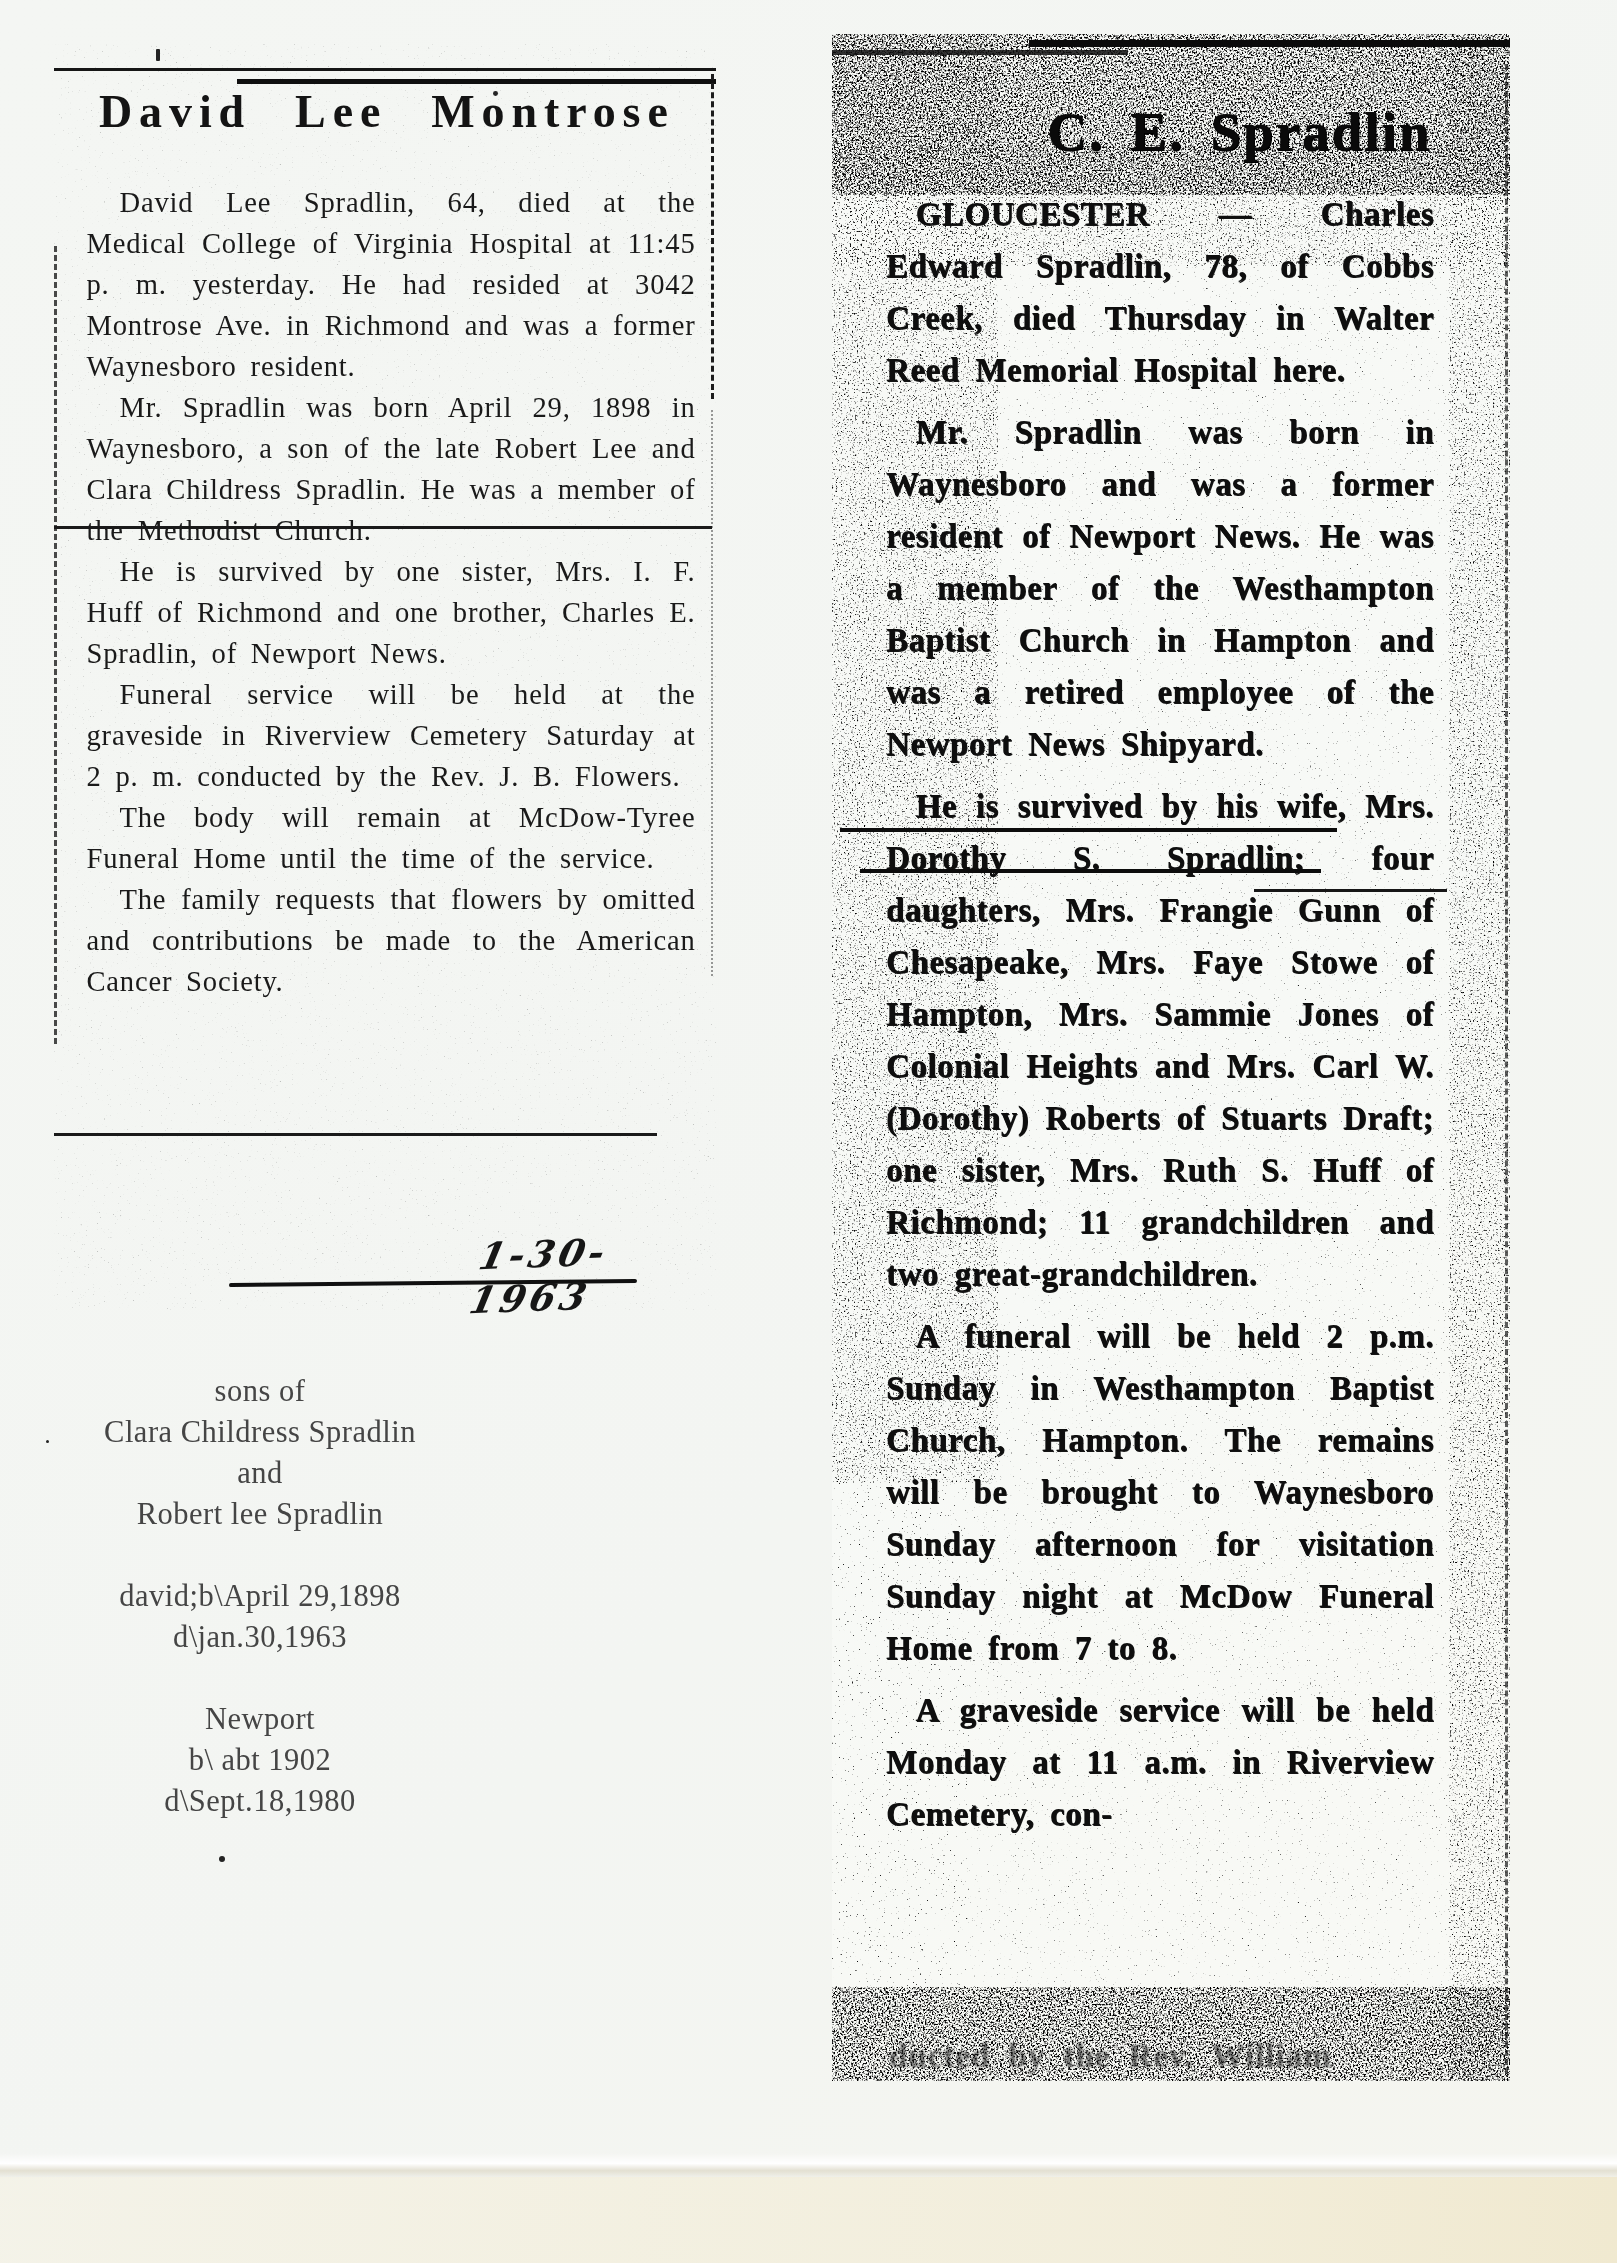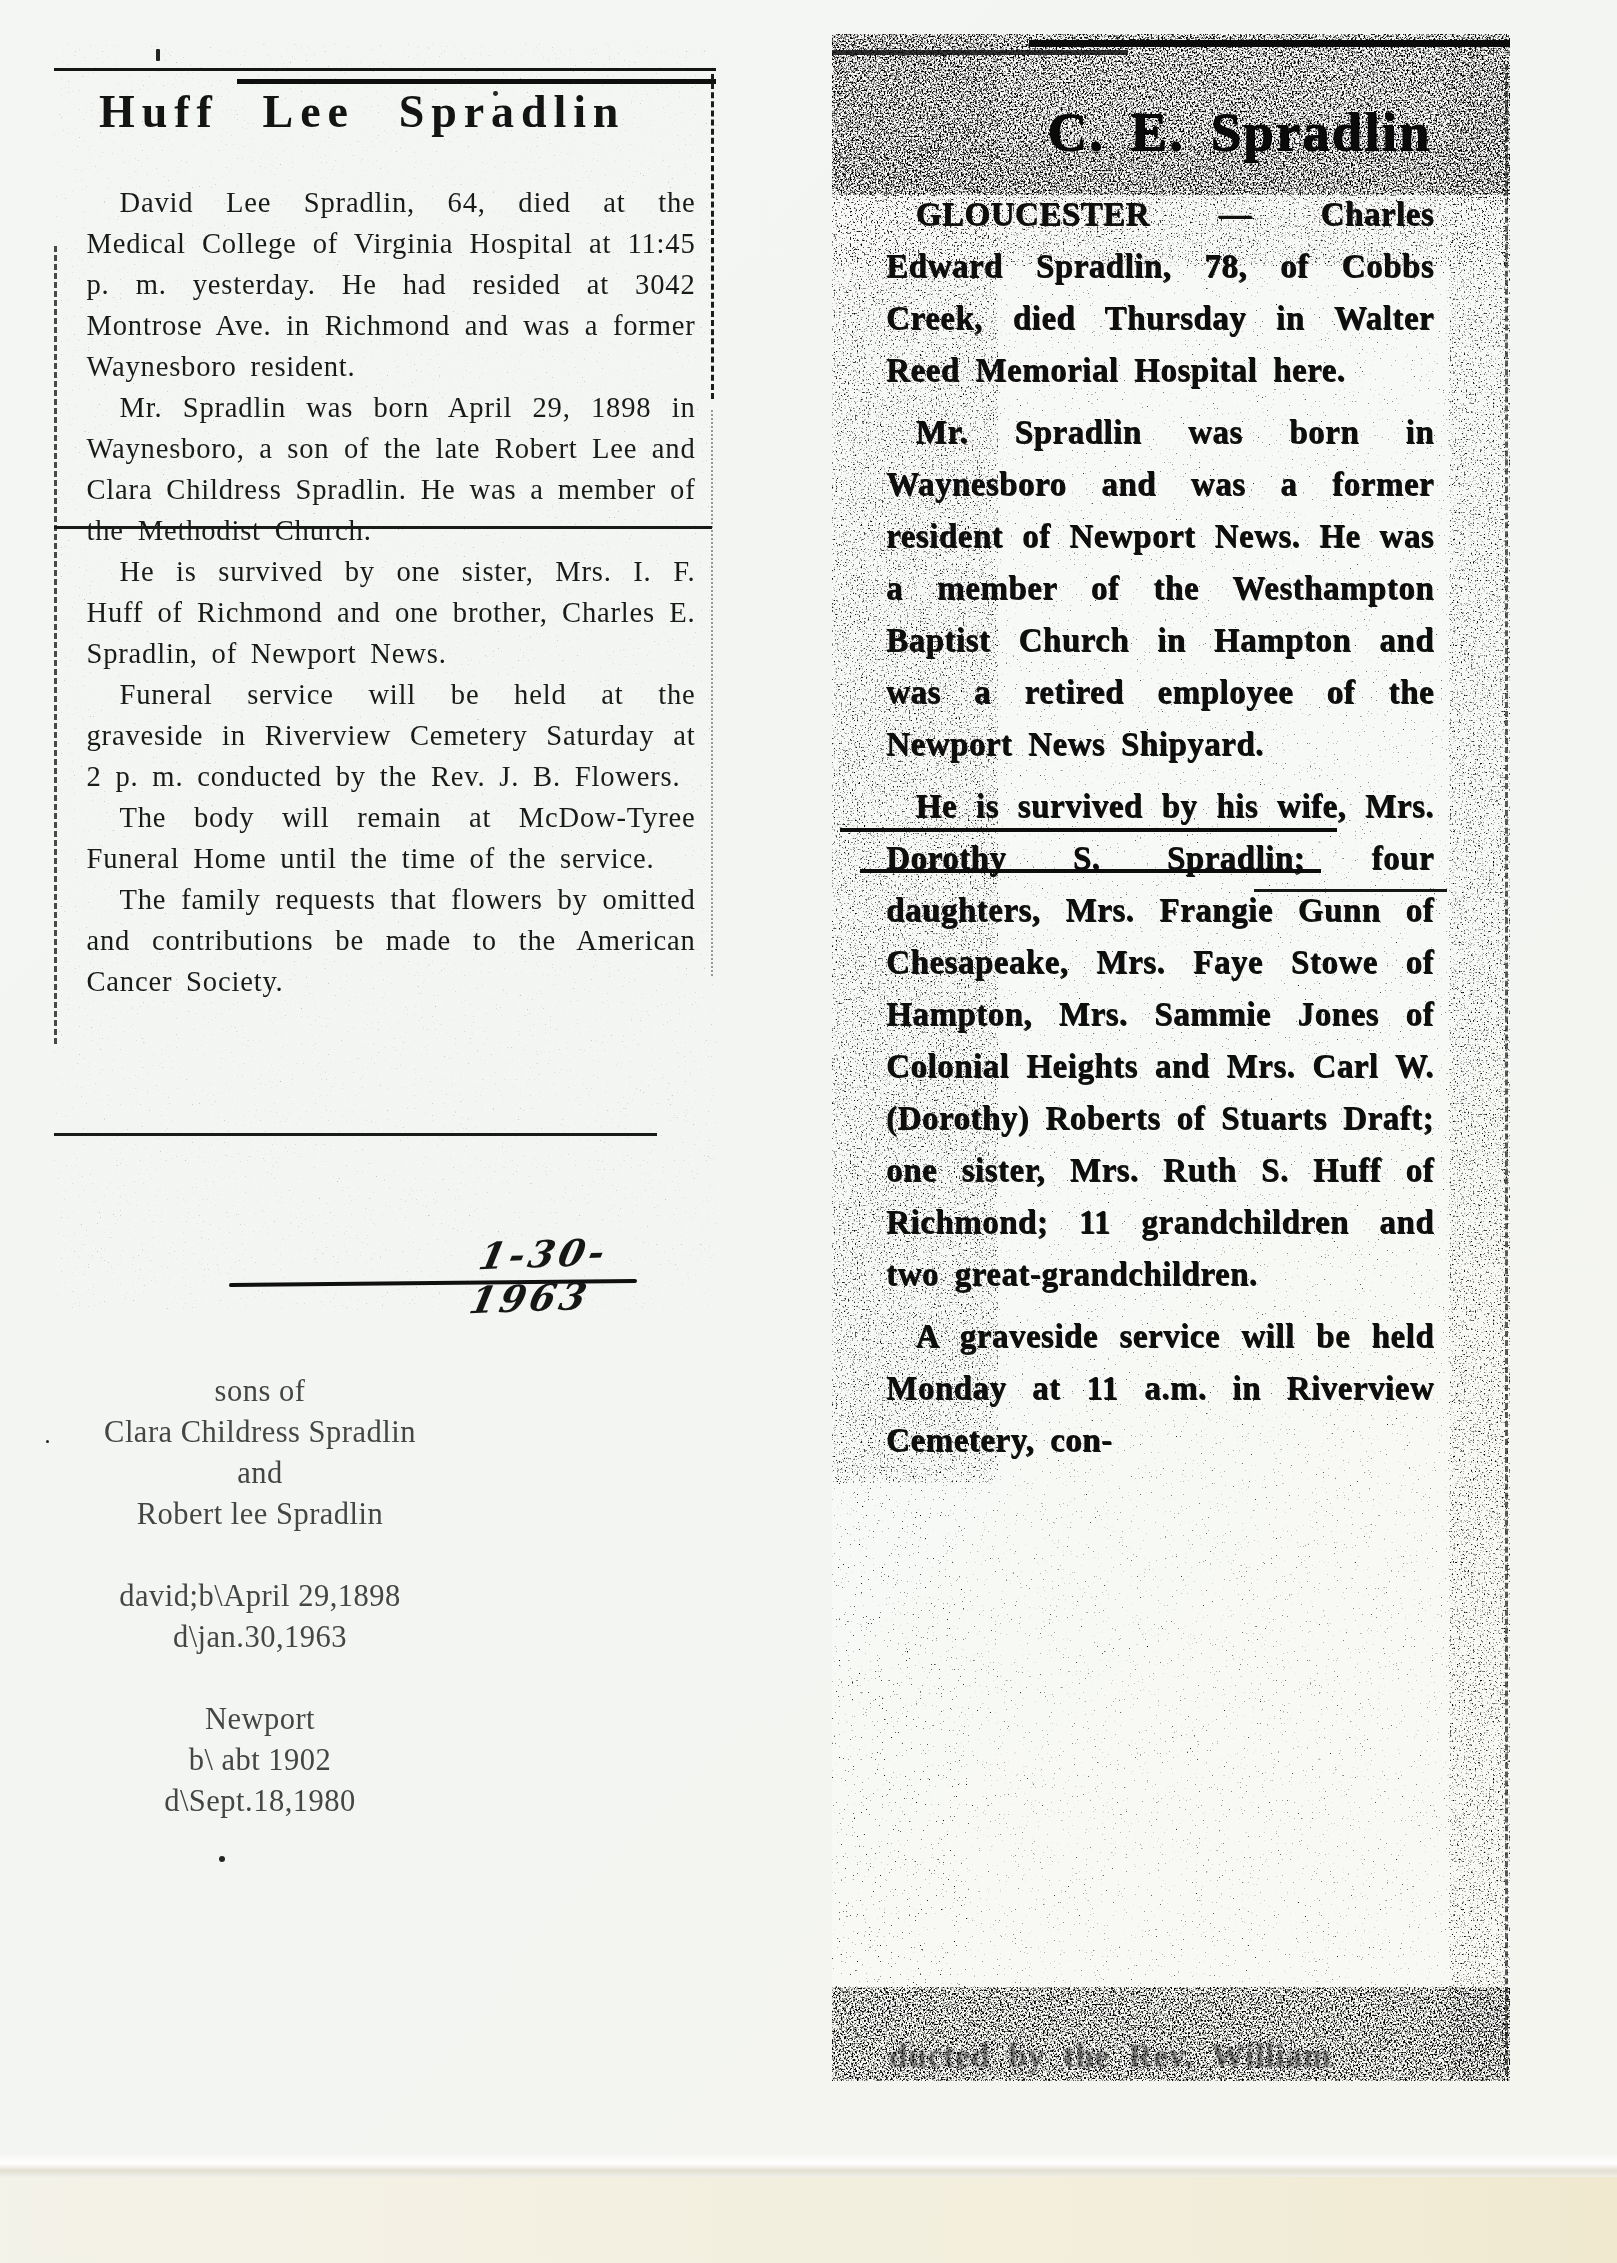--- a/index.html
+++ b/index.html
@@ -110,21 +110,21 @@
 
   <div class="clip-left">
     <svg class="rc-noise" width="662" height="1266" viewBox="0 0 672 1285">
       <rect x="0" y="0" width="672" height="1285" filter="url(#nzL)" opacity="0.25"></rect>
     </svg>
     <div class="lc-top1"></div>
     <div class="lc-top2"></div>
     <div class="lc-bleft"></div>
     <div class="lc-bright"></div>
     <div class="lc-bright2"></div>
-    <h1 class="lc-head">Huff Lee Spradlin</h1>
+    <h1 class="lc-head">David Lee Montrose</h1>
     <div class="lc-body">
         <p>David Lee Spradlin, 64, died at the Medical College of Virginia Hospital at 11:45 p. m. yesterday. He had resided at 3042 Montrose Ave. in Richmond and was a former Waynesboro resident.</p>
         <p>Mr. Spradlin was born April 29, 1898 in Waynesboro, a son of the late Robert Lee and Clara Childress Spradlin. He was a member of the Methodist Church.</p>
         <p>He is survived by one sister, Mrs. I. F. Huff of Richmond and one brother, Charles E. Spradlin, of Newport News.</p>
         <p>Funeral service will be held at the graveside in Riverview Cemetery Saturday at 2 p. m. conducted by the Rev. J. B. Flowers.</p>
         <p>The body will remain at McDow-Tyree Funeral Home until the time of the service.</p>
         <p>The family requests that flowers by omitted and contributions be made to the American Cancer Society.</p>
       </div>
     <div class="ruleA"></div>
     <div class="ruleB"></div>
@@ -157,20 +157,21 @@
       <rect x="0" y="1988" width="688" height="90" filter="url(#nzH)"></rect>
     </svg>
     <div class="rc-topbar"></div>
     <div class="rc-topbar2"></div>
     <div class="rc-bright"></div>
     <h1 class="rc-head">C. E. Spradlin</h1>
     <div class="rc-body">
         <p>GLOUCESTER — Charles Edward Spradlin, 78, of Cobbs Creek, died Thursday in Walter Reed Memorial Hospital here.</p>
         <p>Mr. Spradlin was born in Waynesboro and was a former resident of Newport News. He was a member of the Westhampton Baptist Church in Hampton and was a retired employee of the Newport News Shipyard.</p>
         <p>He is survived by his wife, Mrs. Dorothy S. Spradlin; four daughters, Mrs. Frangie Gunn of Chesapeake, Mrs. Faye Stowe of Hampton, Mrs. Sammie Jones of Colonial Heights and Mrs. Carl W. (Dorothy) Roberts of Stuarts Draft; one sister, Mrs. Ruth S. Huff of Richmond; 11 grandchildren and two great-grandchildren.</p>
+        <p>A funeral will be held 2 p.m. Sunday in Westhampton Baptist Church, Hampton. The remains will be brought to Waynesboro Sunday afternoon for visitation Sunday night at McDow Funeral Home from 7 to 8.</p>
         <p>A graveside service will be held Monday at 11 a.m. in Riverview Cemetery, con-</p>
       </div>
     <div class="rcRule1"></div>
     <div class="rcRule2"></div>
     <div class="rcRule3"></div>
     <div class="rc-cutoff">ducted by the Rev. William</div>
   </div>
 
   <div class="crease"></div>
   <div class="bottom-strip"></div>

